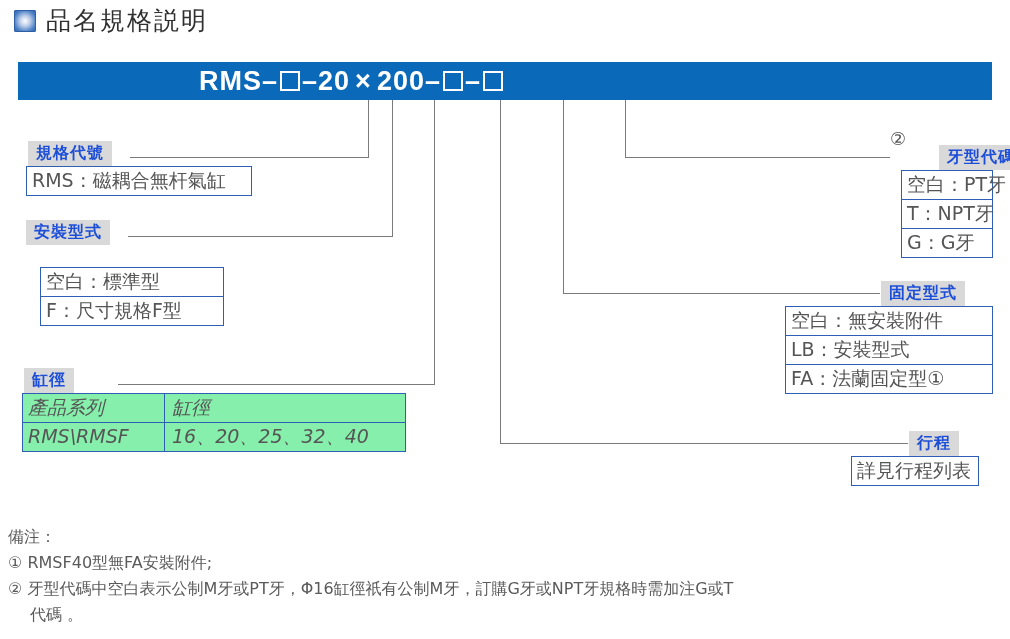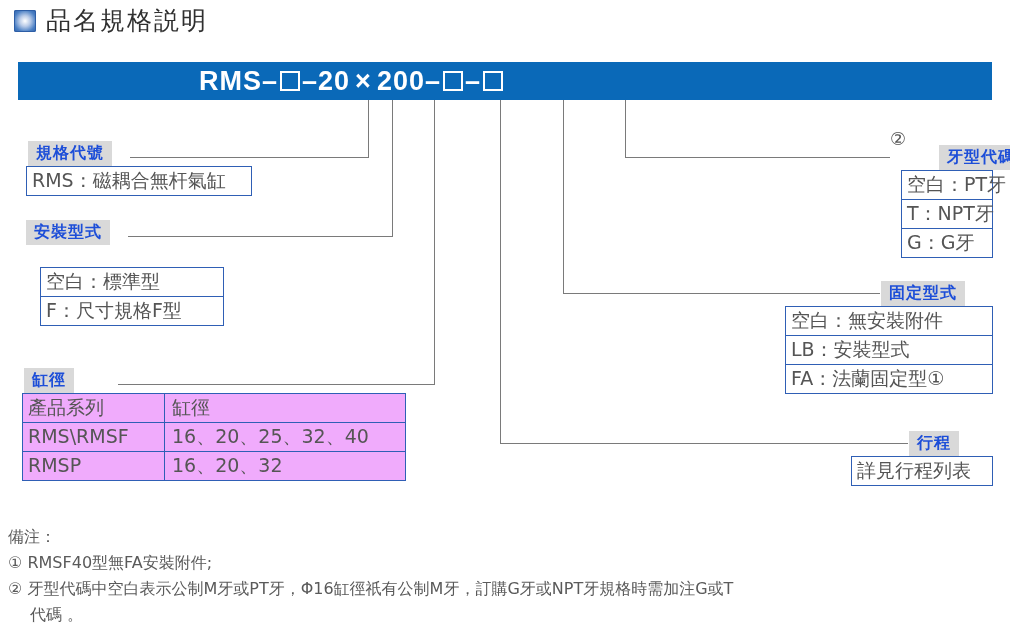--- a/index.html
+++ b/index.html
@@ -119,21 +119,22 @@
     border-bottom: 1px solid #2f5fb5;
     box-sizing: border-box;
   }
   .box .row:last-child { border-bottom: none; }
 
   
   .table {
     position: absolute;
     border: 1px solid #2f5fb5;
     box-sizing: border-box;
-    background: #f0abfc;
+    background: #86efac;
+    font-style: italic;
   }
   .table .trow {
     display: flex;
     border-bottom: 1px solid #2f5fb5;
     box-sizing: border-box;
   }
   .table .trow:last-child { border-bottom: none; }
   .table .c0 {
     width: 142px;
     box-sizing: border-box;
@@ -232,43 +233,39 @@
   <div class="tag" style="left:24px; top:368px;">缸徑</div>
   <div class="table" style="left:22px; top:393px; width:384px;">
     <div class="trow">
       <div class="c0">產品系列</div>
       <div class="c1">缸徑</div>
     </div>
     <div class="trow">
       <div class="c0">RMS\RMSF</div>
       <div class="c1">16、20、25、32、40</div>
     </div>
-    <div class="trow">
-      <div class="c0">RMSP</div>
-      <div class="c1">16、20、32</div>
-    </div>
   </div>
 
   <div class="circled" style="left:890px; top:130px;">②</div>
   <div class="tag" style="left:891px; top:145px;margin-left:48px;">牙型代碼</div>
   <div class="box" style="left:901px; top:170px; width:92px;">
     <div class="row">空白：PT牙</div>
     <div class="row">T：NPT牙</div>
     <div class="row">G：G牙</div>
   </div>
 
   <div class="tag" style="left:881px; top:281px;">固定型式</div>
   <div class="box" style="left:785px; top:306px; width:208px;">
     <div class="row">空白：無安裝附件</div>
     <div class="row">LB：安裝型式</div>
     <div class="row">FA：法蘭固定型①</div>
   </div>
 
   <div class="tag" style="left:909px; top:431px;">行程</div>
-  <div class="box" style="left:851px; top:456px; width:142px;">
+  <div class="box" style="left:851px; top:456px; width:128px;">
     <div class="row">詳見行程列表</div>
   </div>
 
   <div class="notes">
     <div>備注：</div>
     <div>① RMSF40型無FA安裝附件;</div>
     <div>② 牙型代碼中空白表示公制M牙或PT牙，Φ16缸徑祇有公制M牙，訂購G牙或NPT牙規格時需加注G或T</div>
     <div class="indent">代碼 。</div>
   </div>
 

